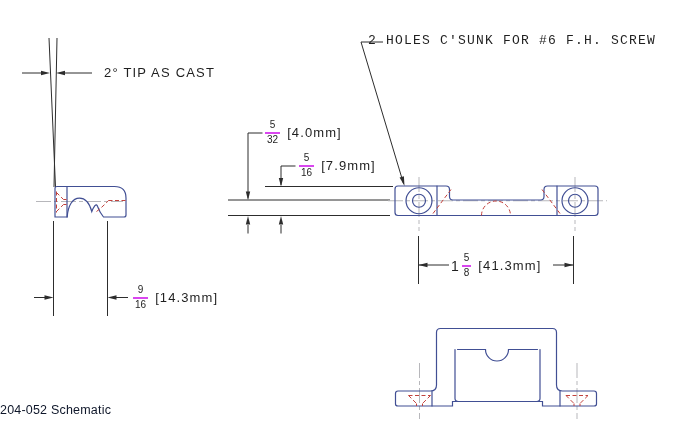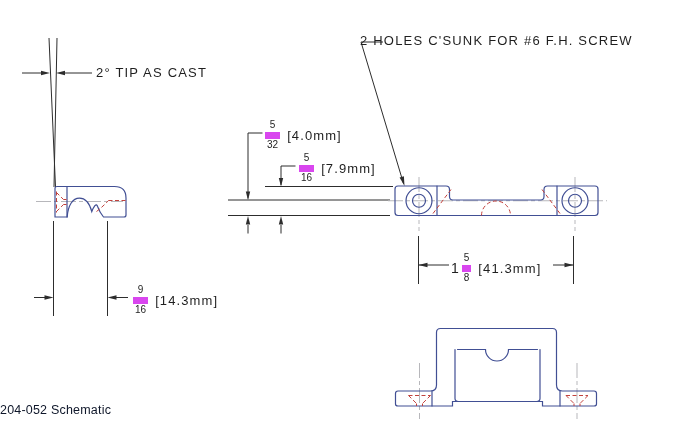--- a/index.html
+++ b/index.html
@@ -13,21 +13,21 @@
     white-space:nowrap;line-height:1;
   }
   .dim-label{
     position:absolute;display:flex;align-items:center;gap:7px;
     color:#1f1f1f;line-height:1;white-space:nowrap;
   }
   .dim-label .metric{font-size:13px;letter-spacing:1.1px;}
   .dim-label .whole{font-size:14px;letter-spacing:0;}
   .frac{display:inline-flex;flex-direction:column;align-items:center;font-size:10px;line-height:1;}
   .frac .num{padding:0 2px 1.5px 2px;}
-  .frac .den{border-top:7px solid #d946ef;padding:1.5px 2px 0 2px;}
+  .frac .den{border-top:2px solid #d946ef;padding:1.5px 2px 0 2px;}
   .caption{
     position:absolute;color:#0f172a;font-size:12.5px;letter-spacing:0.2px;line-height:1.2;
   }
 </style>
 </head>
 <body>
 
 <div id="canvas">
 
   <svg id="drawing-svg" width="686" height="426" viewBox="0 0 686 426">
@@ -143,23 +143,23 @@
       <path d="M 96.5,211.5 Q 103,206.5 108.5,200.5"></path>
       <line x1="108.5" y1="200.5" x2="125.5" y2="200.5"></line>
 
       <path d="M 408.5,395.5 H 430.5 M 408.5,395.5 L 416.5,403.5 M 430.5,395.5 L 422.5,403.5
                M 416.5,403.5 V 406 M 422.5,403.5 V 406"></path>
       <path d="M 566,395.5 H 588 M 566,395.5 L 574,403.5 M 588,395.5 L 580,403.5
                M 574,403.5 V 406 M 580,403.5 V 406"></path>
     </g>
   </svg>
 
-  <div class="cad-text" style="left:360px;top:34px;">2 HOLES C'SUNK FOR #6 F.H. SCREW</div>
+  <div class="cad-text" style="left:368px;top:34px;font-family:Liberation Mono, monospace;">2 HOLES C'SUNK FOR #6 F.H. SCREW</div>
 
-  <div class="cad-text" style="left:96px;top:66px;">2° TIP AS CAST</div>
+  <div class="cad-text" style="left:104px;top:66px;">2° TIP AS CAST</div>
 
   <div class="dim-label" style="left:265px;top:120px;">
     <span class="frac">
       <span class="num">5</span>
       <span class="den">32</span>
     </span>
     <span class="metric">[4.0mm]</span>
   </div>
 
   <div class="dim-label" style="left:299px;top:153px;">

